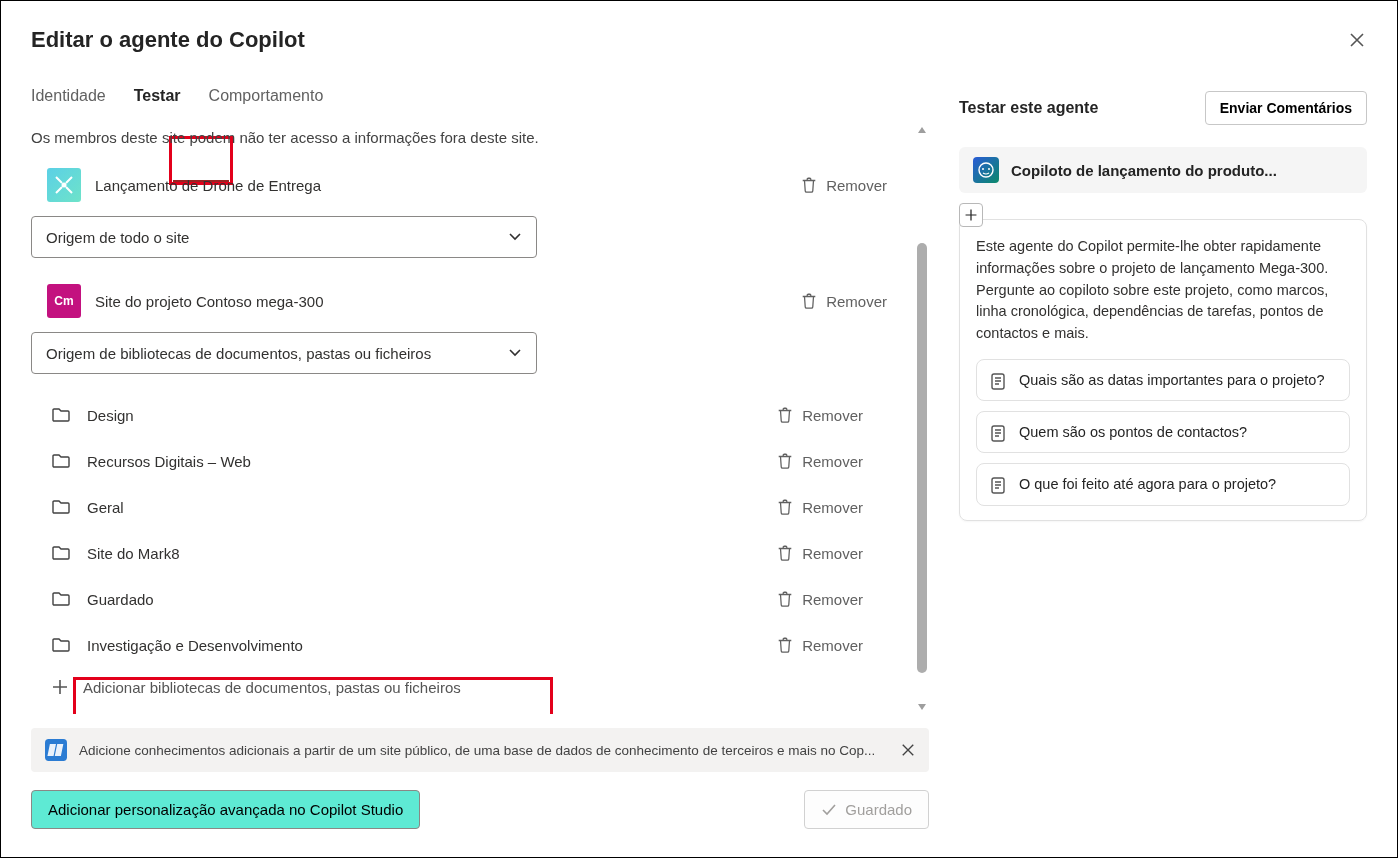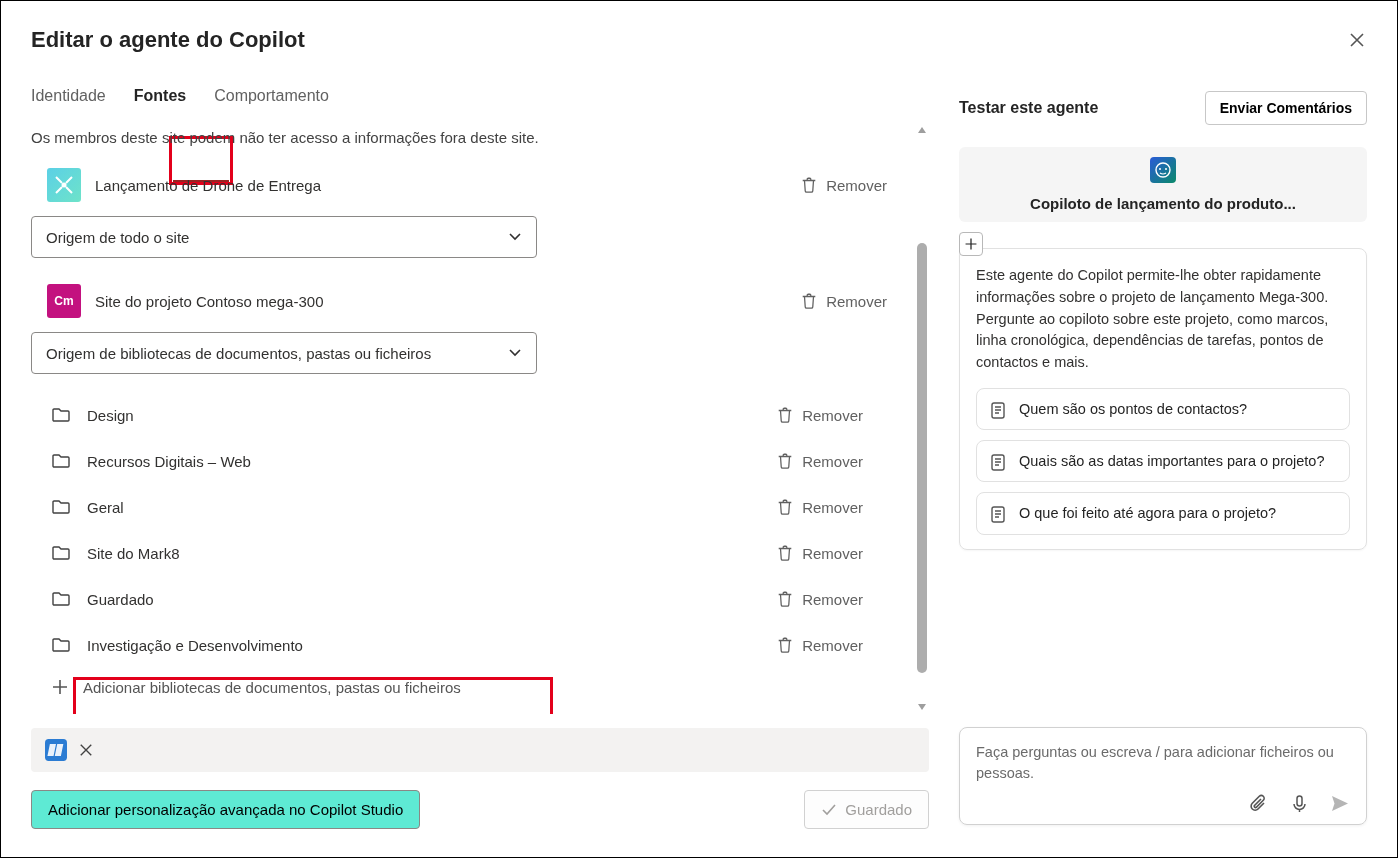--- a/index.html
+++ b/index.html
@@ -66,21 +66,21 @@
   .btn { border:1px solid #8a8886; border-radius:4px; background:#5eead4; padding:10px 16px; font-size:15px; cursor:pointer; }
   .btn.saved { color:#a19f9d; border-color:#d1d1d1; background:#fdfdfd; display:flex; align-items:center; gap:8px; cursor:default; }
   .check-ic { width:16px; height:16px; }
 
   
   .right { width:408px; display:flex; flex-direction:column; }
   .right-head { display:flex; align-items:center; justify-content:space-between; margin-top:38px; margin-bottom:22px; }
   .right-head h2 { font-size:16px; font-weight:600; }
   .fb-btn { border:1px solid #c7c7c7; border-radius:4px; padding:8px 14px; font-size:14px; font-weight:600; cursor:pointer; background:#fff; }
 
-  .agent-head { background:#f5f5f5; border-radius:6px; padding:10px 14px; display:flex; align-items:center; gap:12px;flex-direction:column; }
+  .agent-head { background:#f5f5f5; border-radius:6px; padding:10px 14px; display:flex; align-items:center; gap:12px; }
   .agent-ic { width:26px; height:26px; border-radius:4px; background:linear-gradient(135deg,#2a5bd7,#0b8a6a); display:flex; align-items:center; justify-content:center; }
   .agent-ic svg { width:18px; height:18px; }
   .agent-name { font-size:15px; font-weight:700; flex:1; white-space:nowrap; overflow:hidden; text-overflow:ellipsis; }
 
   .plus-badge { width:24px; height:24px; border:1.5px solid #b8b8b8; border-radius:4px; display:flex; align-items:center; justify-content:center; margin:10px 0 -14px 0; background:#fff; position:relative; z-index:2; }
   .plus-badge svg { width:14px; height:14px; stroke:#7a3fbf; }
 
   .card { border:1px solid #e1e1e1; border-radius:8px; padding:16px 16px 14px 16px; margin-top:6px; box-shadow:0 1px 2px rgba(0,0,0,0.04); }
   .card p { font-size:14.5px; line-height:1.5; color:#323130; margin-bottom:14px; }
   .sugg { border:1px solid #e1e1e1; border-radius:8px; padding:10px 12px; display:flex; gap:12px; align-items:flex-start; margin-bottom:10px; cursor:pointer; }
@@ -160,21 +160,21 @@
         <use href="#x-ic"></use>
       </svg>
   </div>
 </div>
 
 <div class="columns">
 
   <div class="left">
     <div class="tabs">
       <div class="tab">Identidade</div>
-      <div class="tab active">Fontes</div>
+      <div class="tab active">Testar</div>
       <div class="tab">Comportamento</div>
     </div>
     <div class="active-underline"></div>
     <div class="hl-box hl-tab"></div>
 
     <div class="scroll-area">
       <div class="scroll-inner">
         <div class="note">Os membros deste site podem não ter acesso a informações fora deste site.</div>
 
         <div class="source-row">
@@ -316,20 +316,21 @@
           </div>
       </div>
     </div>
 
     <div class="info-bar">
       <svg class="info-ic" viewBox="0 0 18 18">
           <use href="#cop-ic"></use>
           <rect width="18" height="18" fill="#2b7cd3" rx="3"></rect>
           <use href="#cop-ic"></use>
         </svg>
+      <div class="msg">Adicione conhecimentos adicionais a partir de um site público, de uma base de dados de conhecimento de terceiros e mais no Cop...</div>
       <svg class="info-x" viewBox="0 0 16 16">
           <use href="#x-ic"></use>
         </svg>
     </div>
 
     <div class="foot-row">
       <button class="btn">Adicionar personalização avançada no Copilot Studio</button>
       <button class="btn saved">
         <svg class="check-ic" viewBox="0 0 16 16">
             <use href="#check-ic"></use>
@@ -359,44 +360,30 @@
           <use href="#plus-ic"></use>
         </svg>
     </div>
 
     <div class="card">
       <p>Este agente do Copilot permite-lhe obter rapidamente informações sobre o projeto de lançamento Mega-300. Pergunte ao copiloto sobre este projeto, como marcos, linha cronológica, dependências de tarefas, pontos de contactos e mais.</p>
       <div class="sugg">
         <svg class="sugg-ic" viewBox="0 0 18 18">
             <use href="#note-ic"></use>
           </svg>
-        <span>Quem são os pontos de contactos?</span>
+        <span>Quais são as datas importantes para o projeto?</span>
       </div>
       <div class="sugg">
         <svg class="sugg-ic" viewBox="0 0 18 18">
             <use href="#note-ic"></use>
           </svg>
-        <span>Quais são as datas importantes para o projeto?</span>
+        <span>Quem são os pontos de contactos?</span>
       </div>
       <div class="sugg">
         <svg class="sugg-ic" viewBox="0 0 18 18">
             <use href="#note-ic"></use>
           </svg>
         <span>O que foi feito até agora para o projeto?</span>
       </div>
     </div>
 
-    <div class="input-box" style="margin-top:auto; margin-bottom:4px;">
-      <div class="ph">Faça perguntas ou escreva / para adicionar ficheiros ou pessoas.</div>
-      <div class="input-icons">
-        <svg viewBox="0 0 20 20">
-            <use href="#attach-ic"></use>
-          </svg>
-        <svg viewBox="0 0 20 20">
-            <use href="#mic-ic"></use>
-          </svg>
-        <svg class="send" viewBox="0 0 20 20">
-            <use href="#send-ic"></use>
-          </svg>
-      </div>
-    </div>
   </div>
 </div>
 
 </body></html>

